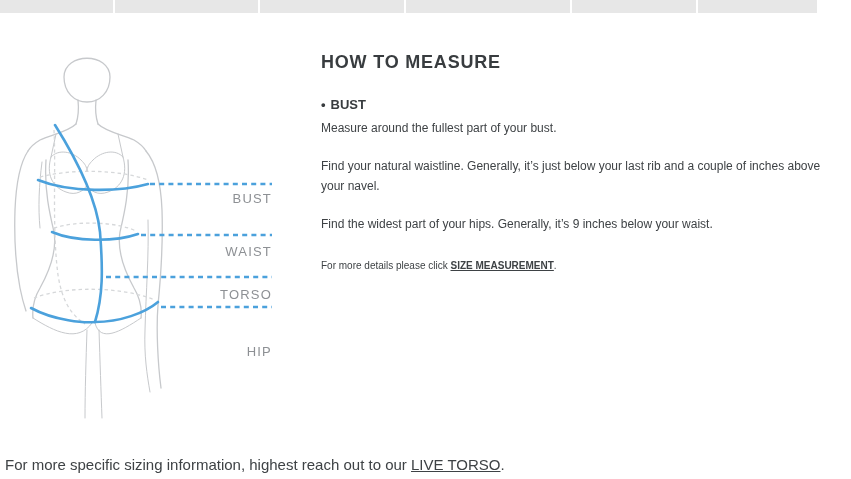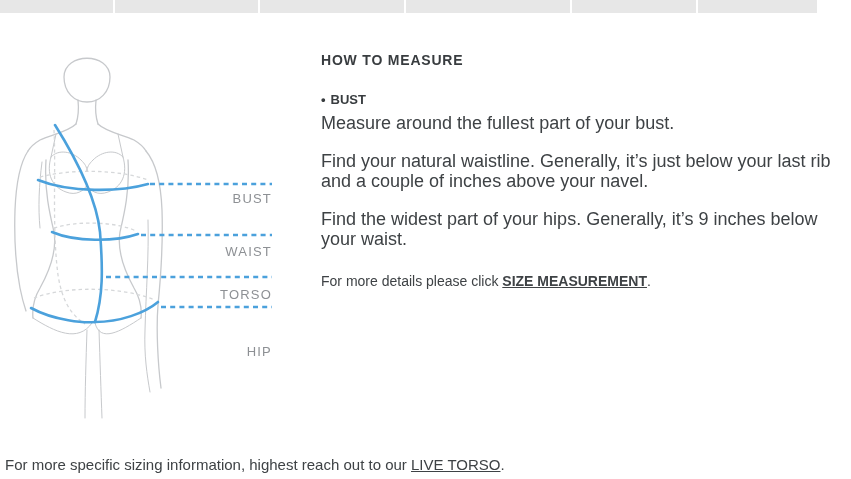--- a/index.html
+++ b/index.html
@@ -33,28 +33,28 @@
     font-size:13px;letter-spacing:1.2px;color:var(--label_gray,#8d9094);
   }
   .lbl-bust{top:161px;}
   .lbl-waist{top:214px;}
   .lbl-torso{top:257px;}
   .lbl-hip{top:314px;}
 
   
   .guide{position:absolute;left:321px;top:52px;width:520px;color:var(--text_dark,#3e4245);}
   .guide h1{
-    margin:0 0 24px 0;font-size:14px;font-weight:bold;letter-spacing:0.8px;
+    margin:0 0 24px 0;font-size:18px;font-weight:bold;letter-spacing:0.8px;
     color:var(--heading_dark,#383c3f);
   }
   .section-label{font-size:13px;font-weight:bold;margin:0 0 6px 0;color:var(--heading_dark,#383c3f);}
   .section-label .bullet{margin-right:5px;}
-  .section-text{font-size:18px;line-height:20px;margin:0 0 18px 0;}
+  .section-text{font-size:12px;line-height:20px;margin:0 0 18px 0;}
   .w520{max-width:520px;} .w480{max-width:480px;}
-  .details-line{font-size:14px;line-height:20px;margin-top:22px;}
+  .details-line{font-size:10px;line-height:20px;margin-top:22px;}
   a.link-bold{color:inherit;font-weight:bold;text-decoration:underline;cursor:pointer;}
   a.link-plain{color:inherit;text-decoration:underline;cursor:pointer;}
 
   
   .footer-note{position:absolute;left:5px;top:441px;font-size:15px;color:var(--text_dark,#3e4245);}
 </style>
 </head>
 <body>
 
 <div class="page">

